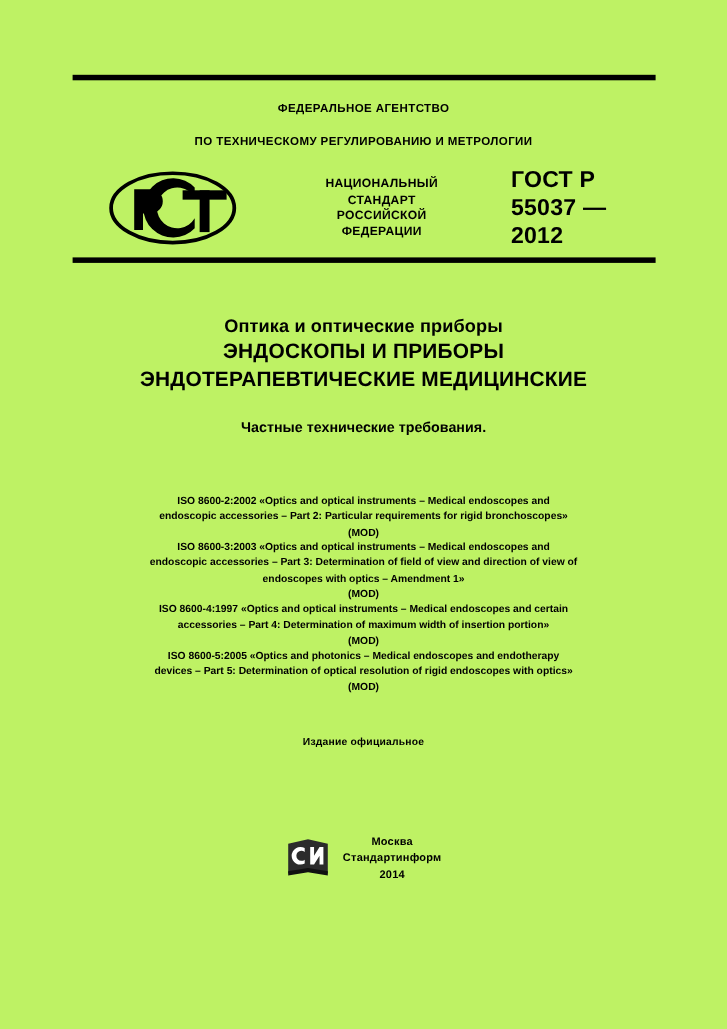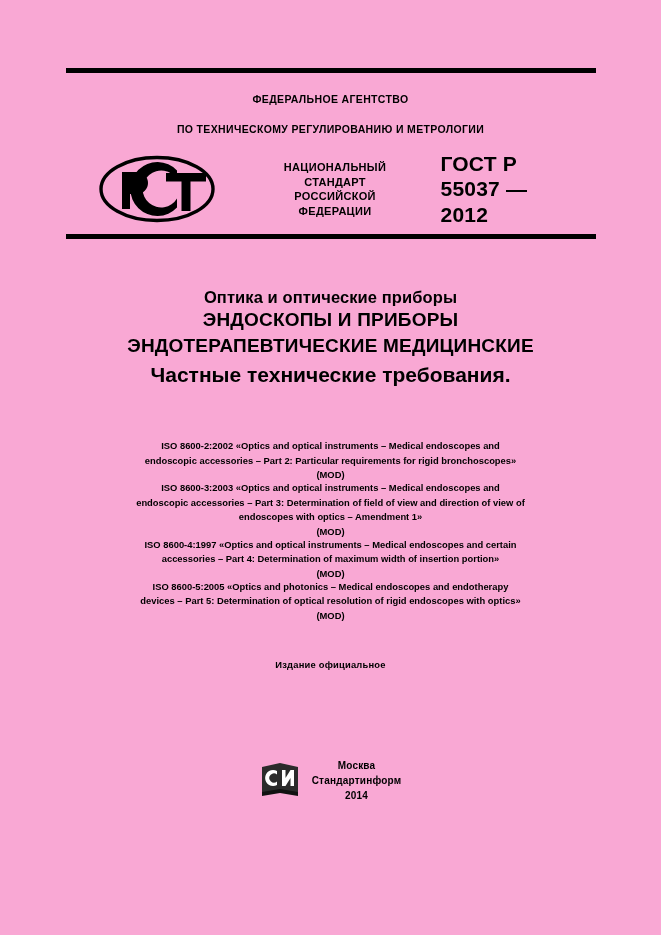--- a/index.html
+++ b/index.html
@@ -8,21 +8,21 @@
     background: #ffffff;
   }
   body {
     font-family: "Liberation Sans", sans-serif;
     color: #000000;
   }
   .page {
     position: relative;
     width: 661px;
     height: 935px;
-    background: #f9a8d4;
+    background: #bef264;
     overflow: hidden;
     box-sizing: border-box;
   }
 
   
   .rule {
     width: 530px;
     height: 5px;
     background: #000000;
     margin: 0 auto;
@@ -48,20 +48,21 @@
     margin-top: 17px;
   }
 
   
   .id-row {
     display: flex;
     align-items: center;
     width: 530px;
     margin: 16px auto 0 auto;
     height: 76px;
+    gap: 12px;
   }
   .emblem-cell {
     width: 182px;
     display: flex;
     justify-content: center;
     align-items: center;
   }
   .emblem {
     width: 118px;
     height: 68px;
@@ -97,21 +98,22 @@
     font-weight: bold;
     letter-spacing: 0.1px;
   }
   .title-main {
     font-size: 19px;
     font-weight: bold;
     line-height: 1.38;
     letter-spacing: 0.2px;
   }
   .title-sec {
-    font-size: 21px;
+    margin-top: 20px;
+    font-size: 13px;
     font-weight: bold;
     line-height: 1.42;
   }
 
   
   .iso-block {
     margin: 50px auto 0 auto;
     width: 560px;
     text-align: center;
   }

